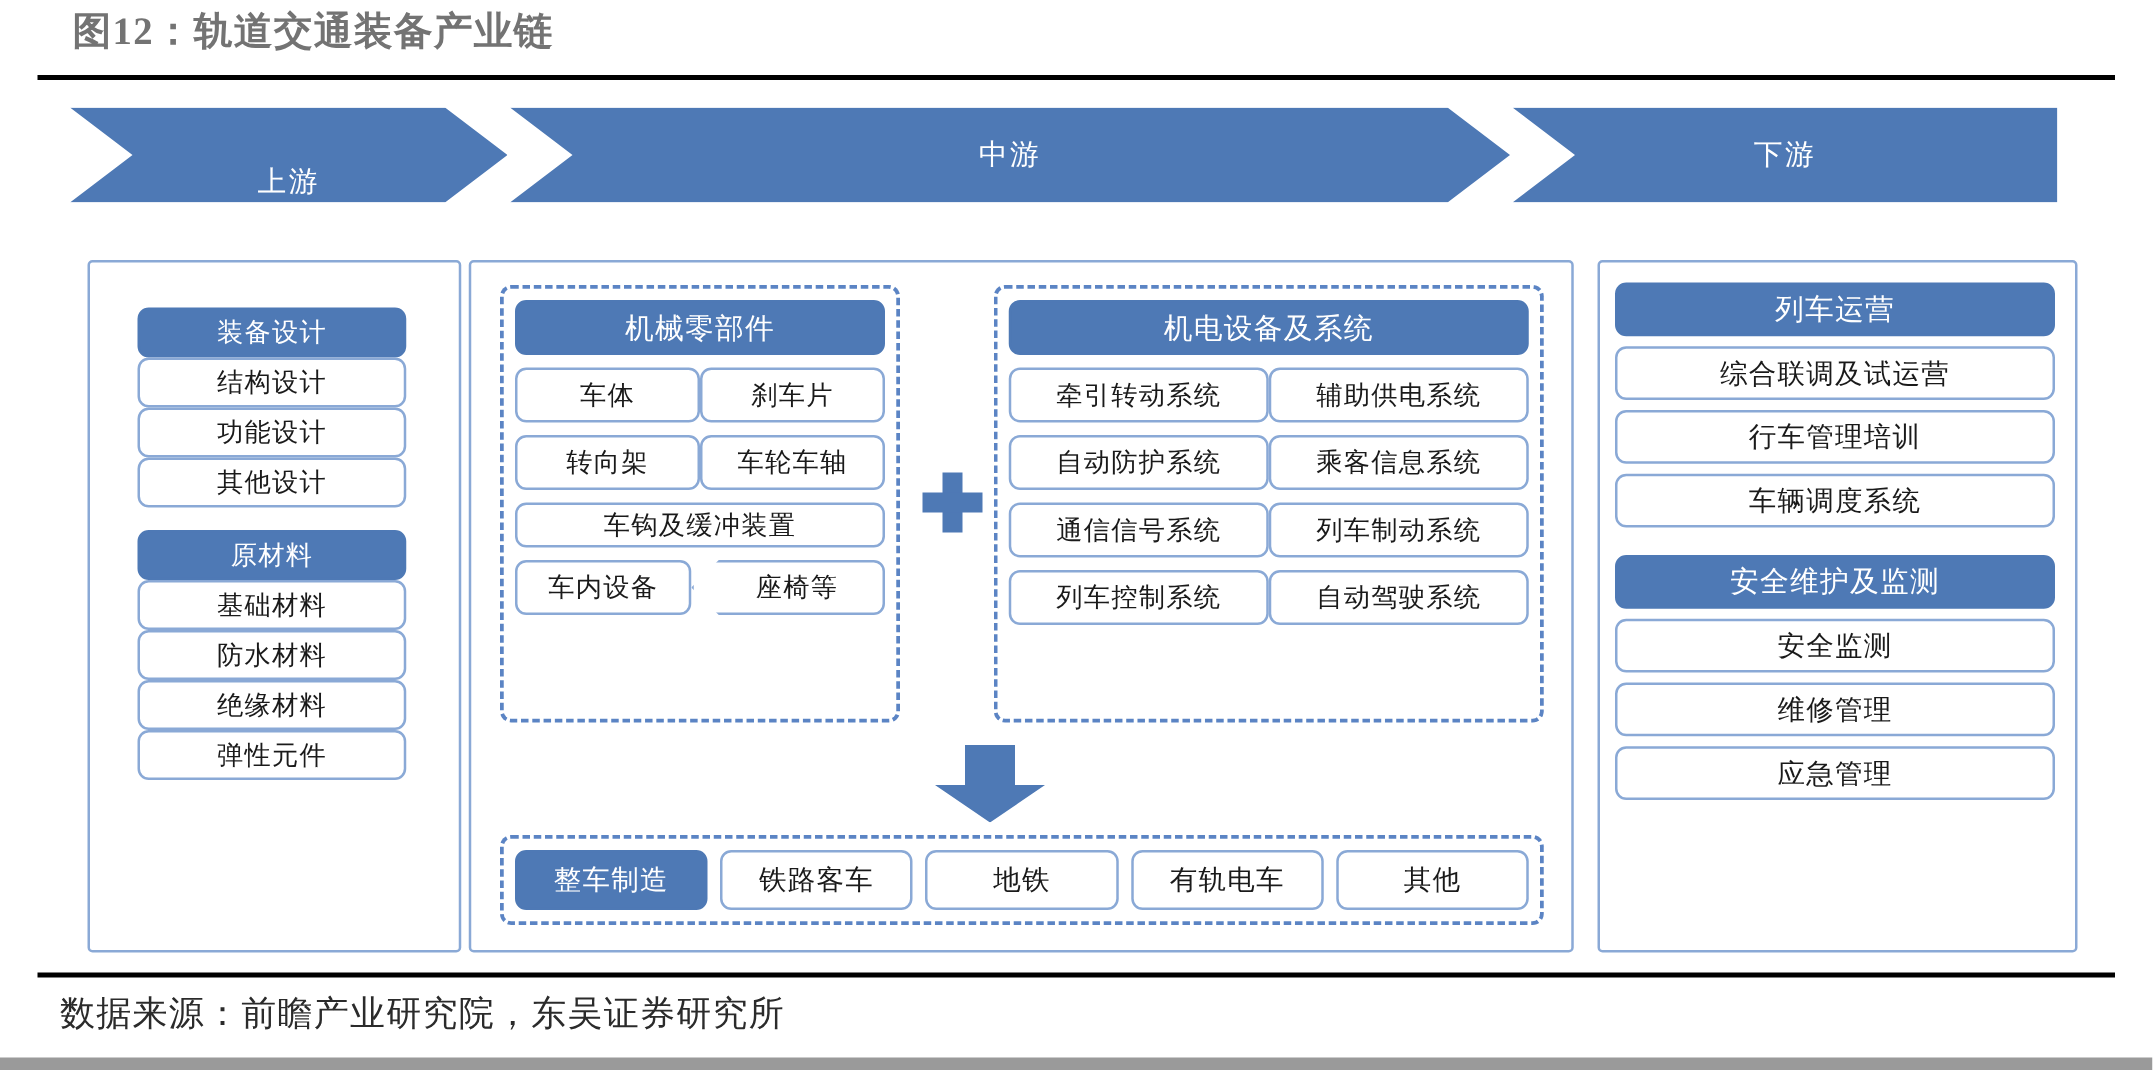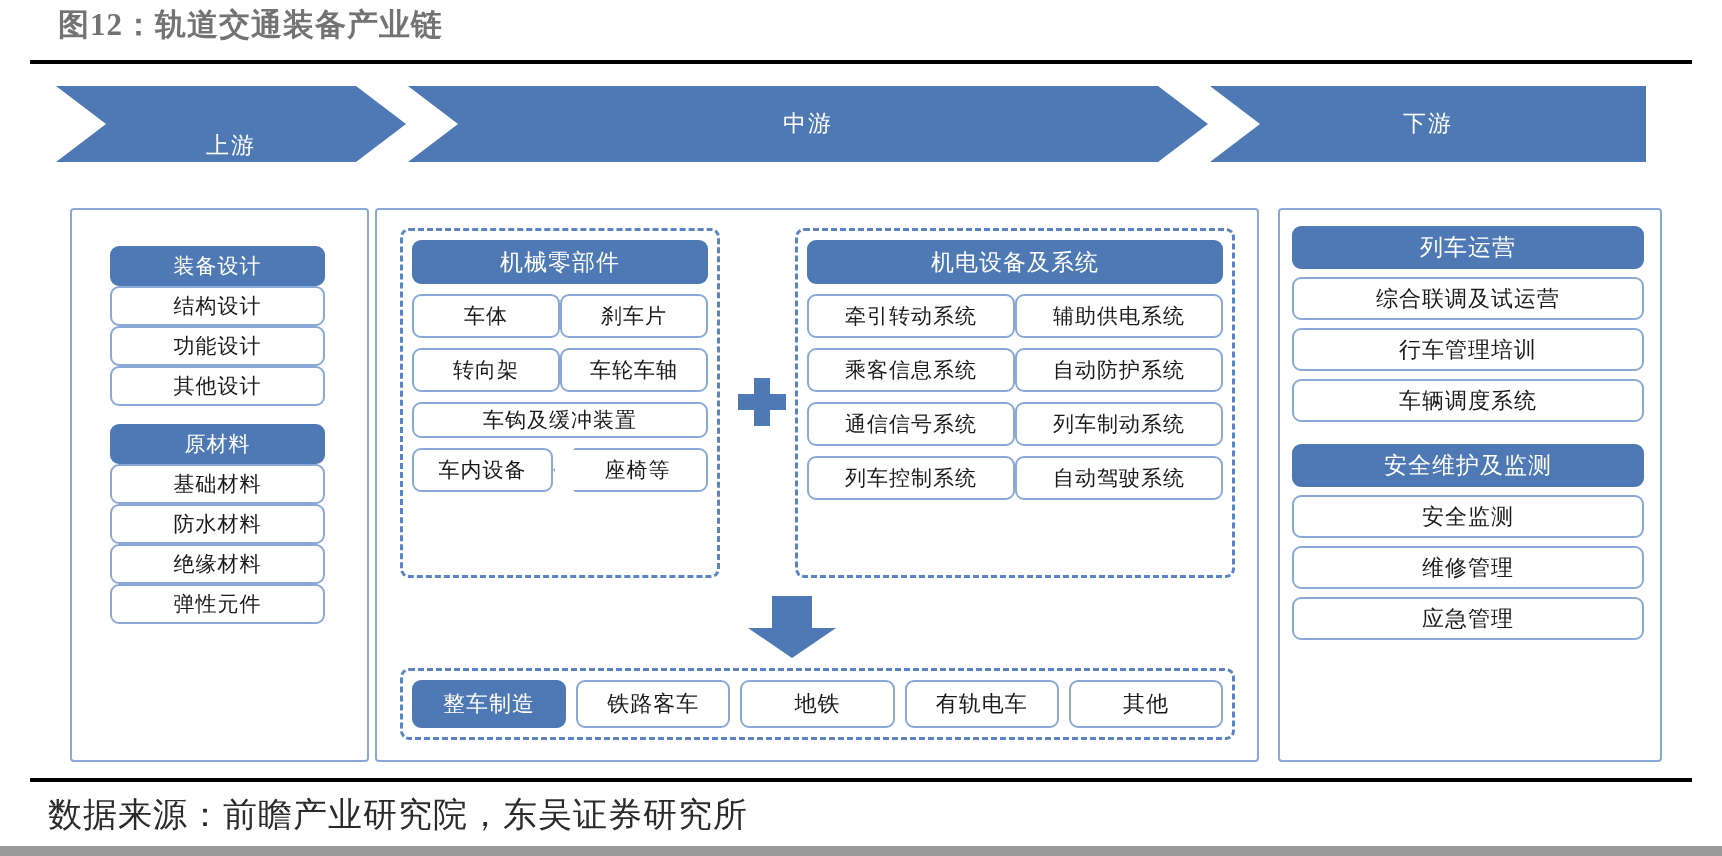--- a/index.html
+++ b/index.html
@@ -123,21 +123,21 @@
   #down-col .pill{height:43px;font-size:22px;}
   #down-col .pill.head{font-size:23px;}
   #down-col .gap{height:6px;}
   
   #footer-rule{
     position:absolute;left:30px;top:778px;width:1662px;height:4px;background:#000000;
   }
   #source-note{
     position:absolute;left:48px;top:792px;
     font-family:Liberation Mono, monospace;
-    font-size:34px;color:#2b2b2b;letter-spacing:1px;white-space:nowrap;
+    font-size:28px;color:#2b2b2b;letter-spacing:1px;white-space:nowrap;
   }
   #page-strip{
     position:absolute;left:0;top:846px;width:1722px;height:10px;background:#9a9a9a;
   }
 </style>
 </head>
 <body>
 
 <div id="figure-title">图12：轨道交通装备产业链</div>
 <div id="title-rule"></div>
@@ -194,22 +194,22 @@
 <div id="plus-icon"></div>
 
 <div class="dashgroup" id="grp-elec"></div>
 <div class="grp-inner" id="elec-inner">
   <div class="pill head">机电设备及系统</div>
   <div class="row2">
     <div class="pill">牵引转动系统</div>
     <div class="pill">辅助供电系统</div>
   </div>
   <div class="row2">
+    <div class="pill">自动防护系统</div>
     <div class="pill">乘客信息系统</div>
-    <div class="pill">自动防护系统</div>
   </div>
   <div class="row2">
     <div class="pill">通信信号系统</div>
     <div class="pill">列车制动系统</div>
   </div>
   <div class="row2">
     <div class="pill">列车控制系统</div>
     <div class="pill">自动驾驶系统</div>
   </div>
 </div>

